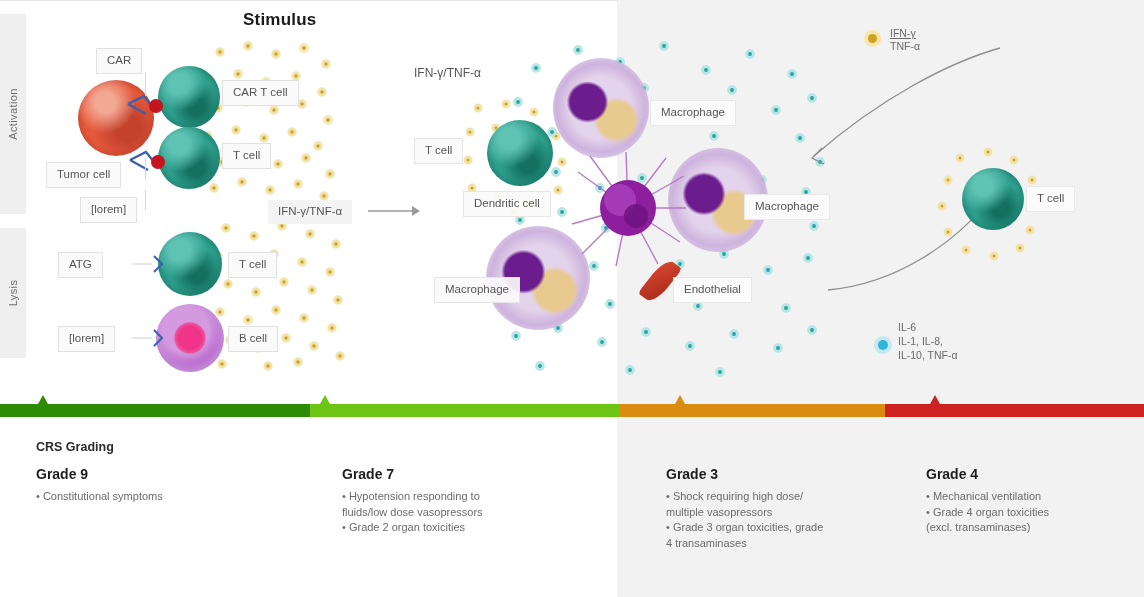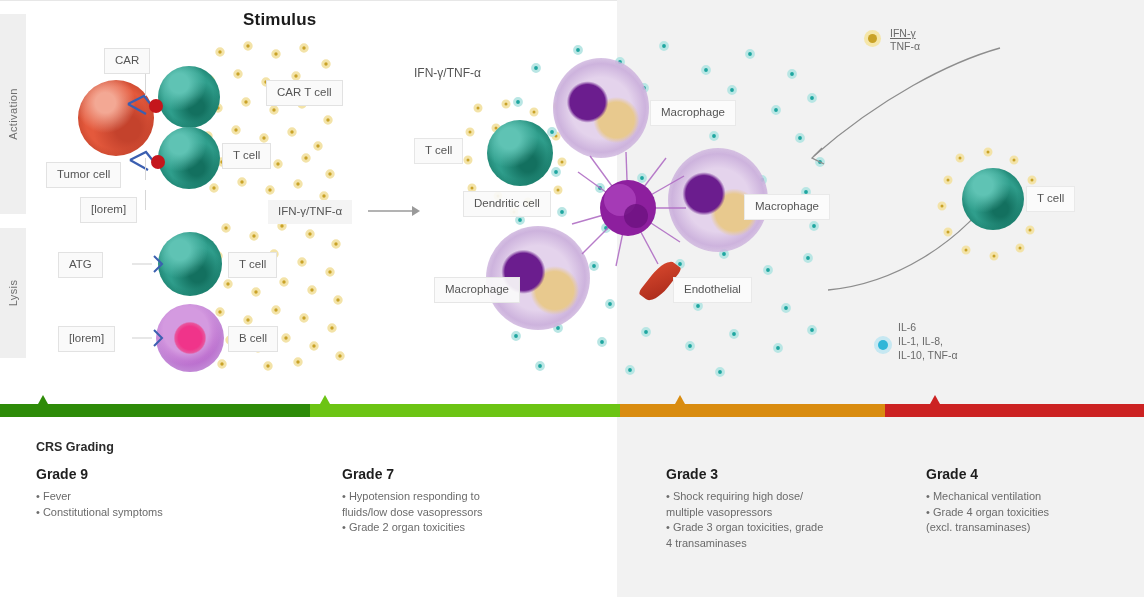--- a/index.html
+++ b/index.html
@@ -196,22 +196,22 @@
     <circle cx="36" cy="22" r="7" fill="#c4161c"></circle>
     <path d="M10,76 L26,68 L34,78" fill="none" stroke="#3b5fb0" stroke-width="2.2"></path>
     <path d="M10,76 L28,86" fill="none" stroke="#3b5fb0" stroke-width="2.2"></path>
     <circle cx="38" cy="78" r="7" fill="#c4161c"></circle>
   </svg>
 
   <div class="leader v" style="left:145px;top:72px;height:24px;"></div>
   <div class="leader v" style="left:145px;top:158px;height:22px;"></div>
   <div class="leader v" style="left:145px;top:190px;height:20px;"></div>
 
-  <div class="lbl" style="left:104px;top:48px;">CAR</div>
-  <div class="lbl" style="left:222px;top:80px;margin-left:44px;">CAR T cell</div>
+  <div class="lbl" style="left:96px;top:48px;">CAR</div>
+  <div class="lbl" style="left:222px;top:80px;">CAR T cell</div>
   <div class="lbl" style="left:222px;top:143px;">T cell</div>
   <div class="lbl" style="left:46px;top:162px;">Tumor cell</div>
   <div class="lbl" style="left:80px;top:197px;">[lorem]</div>
 
   <svg class="arrow-svg" style="left:210px;top:218px;width:140px;height:150px;">
     <g stroke="#f3e3a8" stroke-width="3" fill="#c9a227">
       <circle cx="16" cy="10" r="3.2"></circle>
         <circle cx="44" cy="18" r="3.2"></circle>
       <circle cx="72" cy="8" r="3.2"></circle>
         <circle cx="100" cy="16" r="3.2"></circle>
@@ -424,21 +424,20 @@
     <div class="tl-marker" id="mk0" style="left: 38px; border-bottom: 9px solid rgb(46, 139, 8);"></div>
     <div class="tl-marker" id="mk1" style="left: 320px; border-bottom: 9px solid rgb(108, 196, 20);"></div>
     <div class="tl-marker" id="mk2" style="left: 675px; border-bottom: 9px solid rgb(217, 140, 16);"></div>
     <div class="tl-marker" id="mk3" style="left: 930px; border-bottom: 9px solid rgb(204, 34, 34);"></div>
   </div>
 
   <div class="crs-heading">CRS Grading</div>
 
   <div class="grade-block" style="left:36px;top:466px;width:280px;">
     <div class="grade-title">Grade 9</div>
-    <div class="grade-line">• Fever</div>
     <div class="grade-line">• Constitutional symptoms</div>
   </div>
 
   <div class="grade-block" style="left:342px;top:466px;width:280px;">
     <div class="grade-title">Grade 7</div>
     <div class="grade-line">• Hypotension responding to
 fluids/low dose vasopressors</div>
     <div class="grade-line">• Grade 2 organ toxicities</div>
   </div>
 

